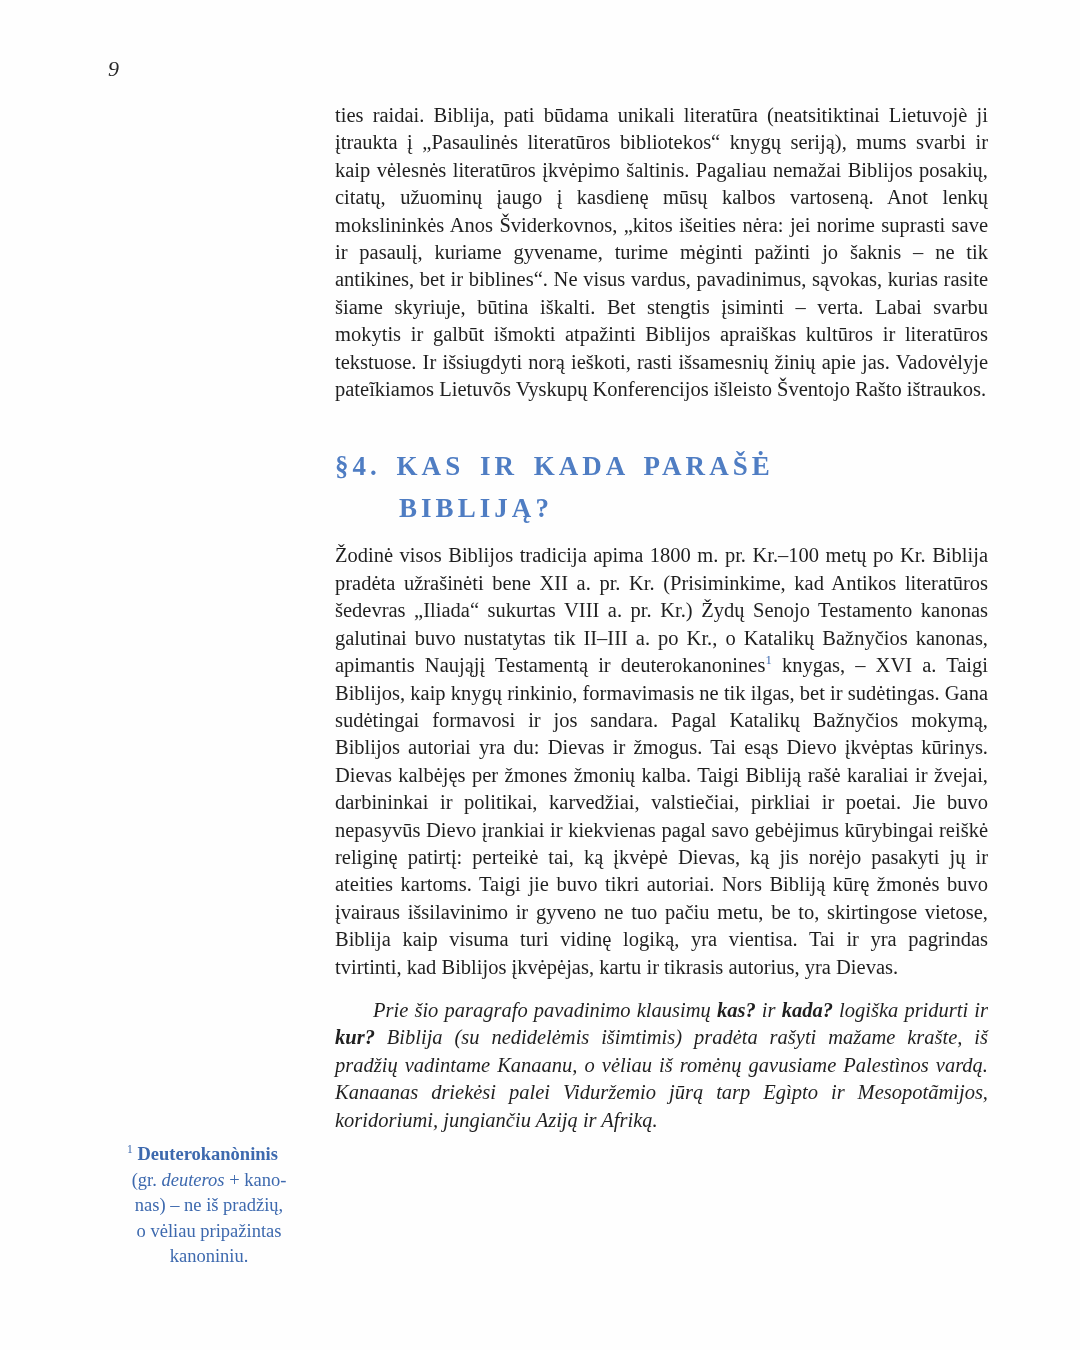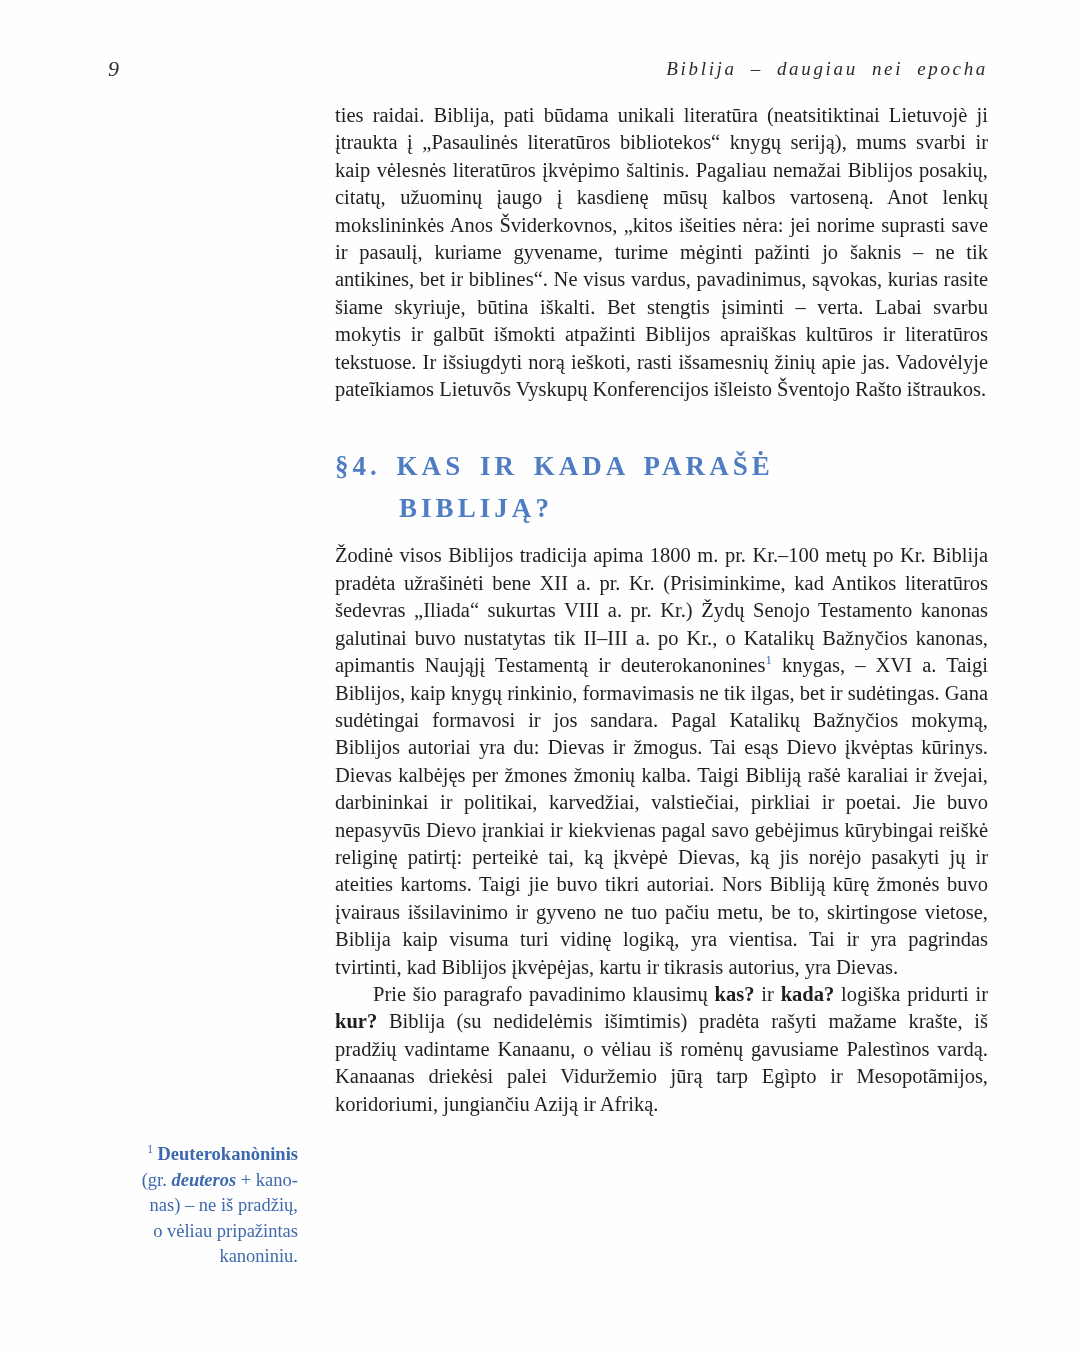--- a/index.html
+++ b/index.html
@@ -29,56 +29,55 @@
     white-space:nowrap;
   }
   main.text-column{
     position:absolute;left:335px;top:102px;width:653px;
   }
   .para{
     font-size:20.5px;line-height:27.4px;
     text-align:justify;
     color:var(--text-color);
   }
-  .para + .para{margin-top:0;}
+  .para + .para{margin-top:16px;font-style:italic;}
   .para.indented{text-indent:38px;}
   .section-heading{
     margin-top:42px;margin-bottom:13px;
     color:var(--heading-blue);
     font-weight:700;
     font-size:27px;line-height:42px;
     letter-spacing:0.15em;
     word-spacing:0.18em;
   }
   .section-heading .h-line2{padding-left:64px;display:block;}
   .footnote{
     position:absolute;left:120px;top:1142px;width:178px;
     color:var(--footnote-blue);
     font-size:18.5px;line-height:25.5px;
     white-space:pre-line;
     text-indent:-13px;
-    text-align:right;
+    text-align:center;
   }
   sup{
     font-size:0.62em;
     vertical-align:super;
     line-height:0;
   }
   .b{font-weight:700;}
-  .i{font-style:italic;font-weight:bold;}
+  .i{font-style:italic;}
   .accent{color:var(--footnote-blue);}
 </style>
 </head>
 <body>
 
 <div class="page">
 
   <span class="page-number">9</span>
 
-  <span class="running-header">Biblija – daugiau nei epocha</span>
 
   <main class="text-column">
 
     <p class="para">ties raidai. Biblija, pati būdama unikali literatūra (neatsitiktinai Lietuvojè ji įtraukta į „Pasaulinės literatūros bibliotekos“ knygų seriją), mums svarbi ir kaip vėlesnės literatūros įkvėpimo šaltinis. Pagaliau nemažai Biblijos posakių, citatų, užuominų įaugo į kasdienę mūsų kalbos vartoseną. Anot lenkų mokslininkės Anos Šviderkovnos, „kitos išeities nėra: jei norime suprasti save ir pasaulį, kuriame gyvename, turime mėginti pažinti jo šaknis – ne tik antikines, bet ir biblines“. Ne visus vardus, pavadinimus, sąvokas, kurias rasite šiame skyriuje, būtina iškalti. Bet stengtis įsiminti – verta. Labai svarbu mokytis ir galbūt išmokti atpažinti Biblijos apraiškas kultūros ir literatūros tekstuose. Ir išsiugdyti norą ieškoti, rasti išsamesnių žinių apie jas. Vadovėlyje pateĩkiamos Lietuvõs Vyskupų Konferencijos išleisto Šventojo Rašto ištraukos.</p>
 
     <h2 class="section-heading">
       <span class="h-line1">§4. KAS IR KADA PARAŠĖ</span>
       <span class="h-line2">BIBLIJĄ?</span>
     </h2>
 

